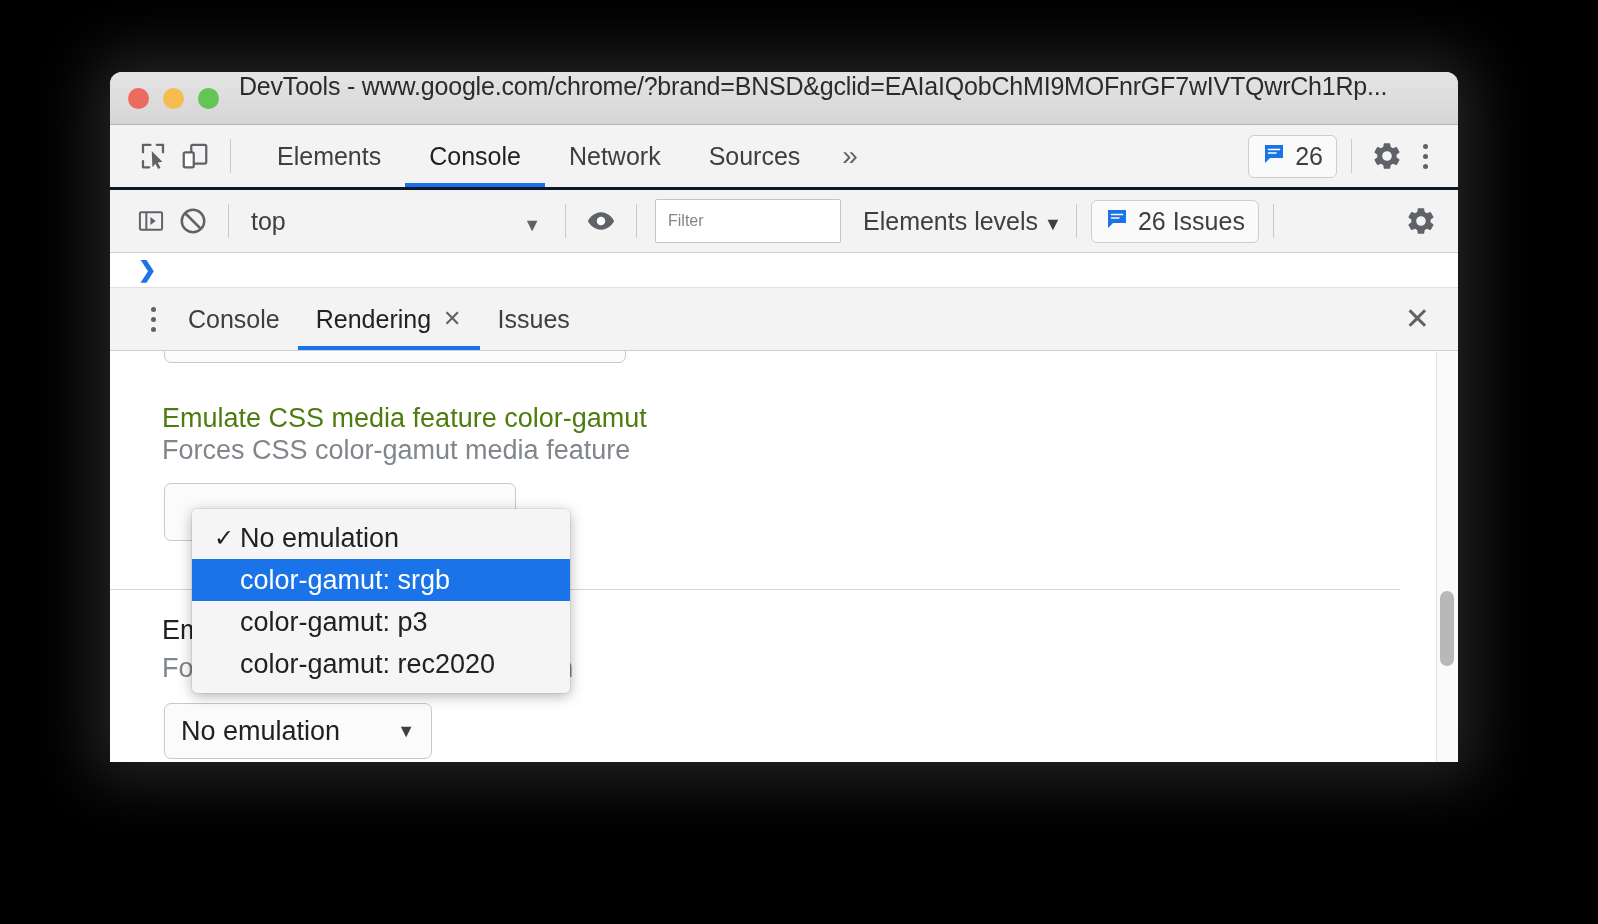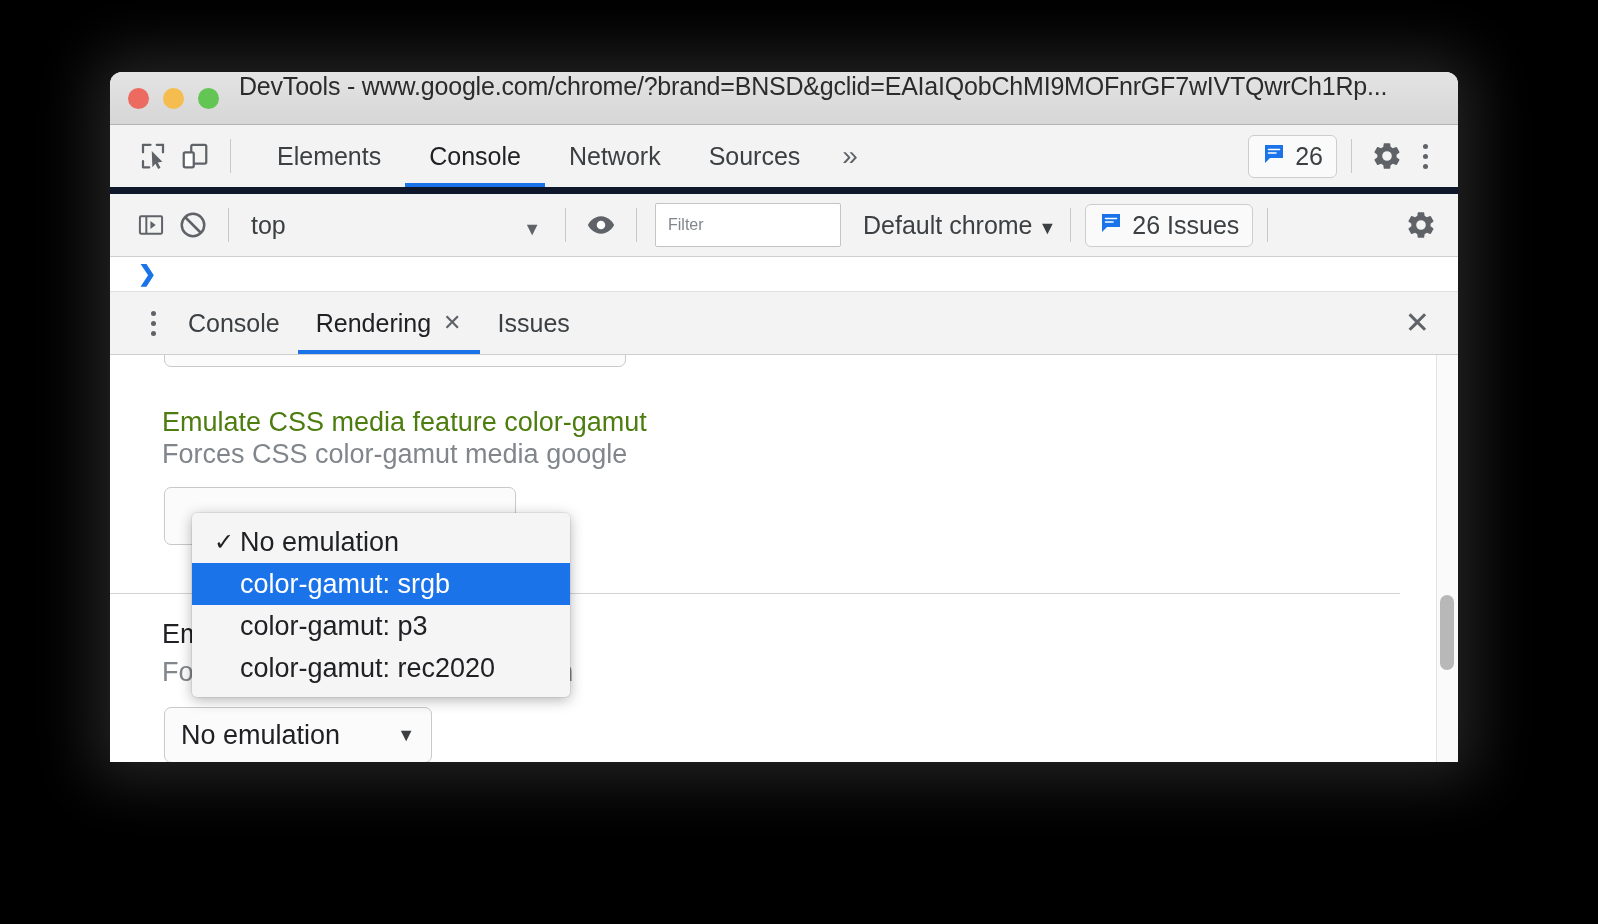--- a/index.html
+++ b/index.html
@@ -60,21 +60,21 @@
     overflow: hidden;
     text-overflow: ellipsis;
     max-width: 1210px;
     letter-spacing: -0.2px;
   }
 
   
   .devtools-tabbar {
     height: 62px;
     background: #f3f3f3;
-    border-bottom: 7px solid #0f172a;
+    border-bottom: 3px solid #0f172a;
     display: flex;
     align-items: center;
     padding: 0 16px 0 22px;
   }
   .tb-icon {
     width: 42px; height: 42px;
     display: flex; align-items: center; justify-content: center;
     color: #5f6368;
     flex: 0 0 auto;
   }
@@ -486,21 +486,21 @@
           <path d="M12 5C6.5 5 2.7 9.4 1.5 12c1.2 2.6 5 7 10.5 7s9.3-4.4 10.5-7C21.3 9.4 17.5 5 12 5z" fill="#5f6368"></path>
           <circle cx="12" cy="12" r="3.4" fill="#ffffff"></circle>
         </svg>
       </div>
 
       <div class="tb-sep"></div>
 
       <div class="filter-input">Filter</div>
 
       <div class="levels">
-        <span>Default chrome</span><span class="caret">▼</span>
+        <span>Elements levels</span><span class="caret">▼</span>
       </div>
 
       <div class="tb-sep"></div>
 
       <div class="issues-pill">
         <span>
           <svg width="24" height="24" viewBox="0 0 24 24">
             <path d="M3 3h18v13H8l-5 5z" fill="#1a73e8"></path>
             <path d="M6.5 7.5h11M6.5 11h7.5" stroke="#ffffff" stroke-width="1.6" stroke-linecap="round"></path>
           </svg>
@@ -547,21 +547,21 @@
 
       <div class="drawer-close">✕</div>
     </div>
 
     <div class="drawer-body">
       <div class="rendering-content">
 
         <div class="clipped-select"></div>
 
         <div class="setting-title">Emulate CSS media feature color-gamut</div>
-        <div class="setting-desc">Forces CSS color-gamut media google</div>
+        <div class="setting-desc">Forces CSS color-gamut media feature</div>
 
         <div class="hidden-select-a"></div>
 
         <div class="divider"></div>
 
         <div class="setting-title-2">Emulate vision deficiencies</div>
         <div class="setting-desc-2">Forces vision deficiency emulation</div>
 
         <div class="select-box">
           <span>No emulation</span>

